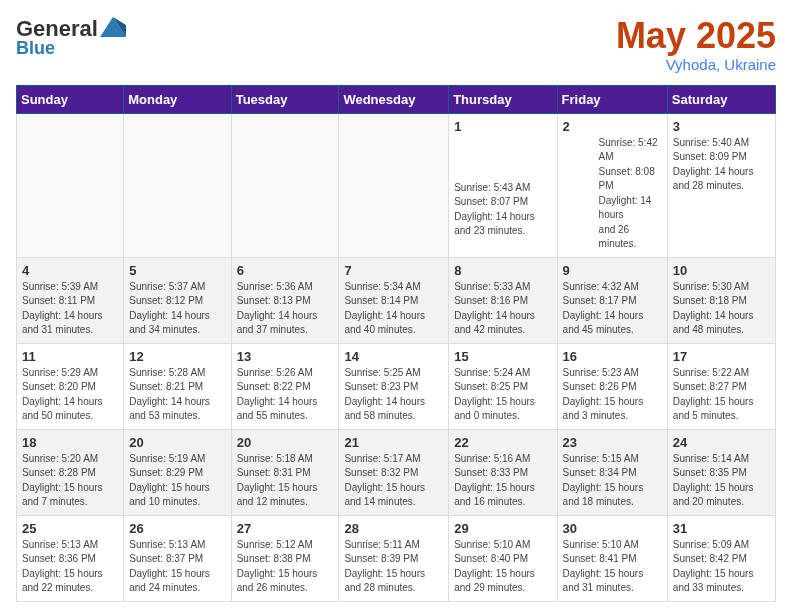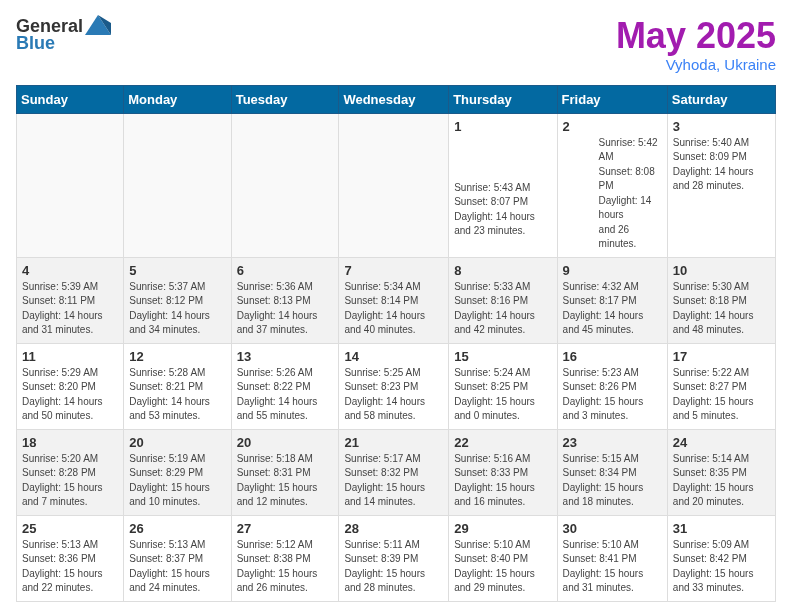--- a/index.html
+++ b/index.html
@@ -14,49 +14,49 @@
       display: flex;
       justify-content: space-between;
       align-items: flex-start;
       margin-bottom: 12px;
     }
     .logo {
       display: flex;
       align-items: center;
     }
     .logo-text-general {
-      font-size: 18px;
+      font-size: 22px;
       font-weight: bold;
       color: #333;
     }
     .logo-text-blue {
       font-size: 18px;
       font-weight: bold;
       color: #2a7ab5;
     }
     .title-block {
       text-align: right;
     }
     .title-month {
       font-size: 36px;
       font-weight: bold;
-      color: #a21caf;
+      color: #c2410c;
       line-height: 1.1;
     }
     .title-location {
       font-size: 15px;
       color: #3b82f6;
     }
     .calendar {
       width: 100%;
       border-collapse: collapse;
       border: 1px solid #ccc;
     }
     .calendar th {
-      background-color: #0369a1;
+      background-color: #4c1d95;
       color: #fff;
       font-size: 13px;
       font-weight: bold;
       padding: 6px 4px;
       text-align: left;
       border: 1px solid #1a5a8a;
     }
     .calendar td {
       vertical-align: top;
       padding: 5px 5px;

